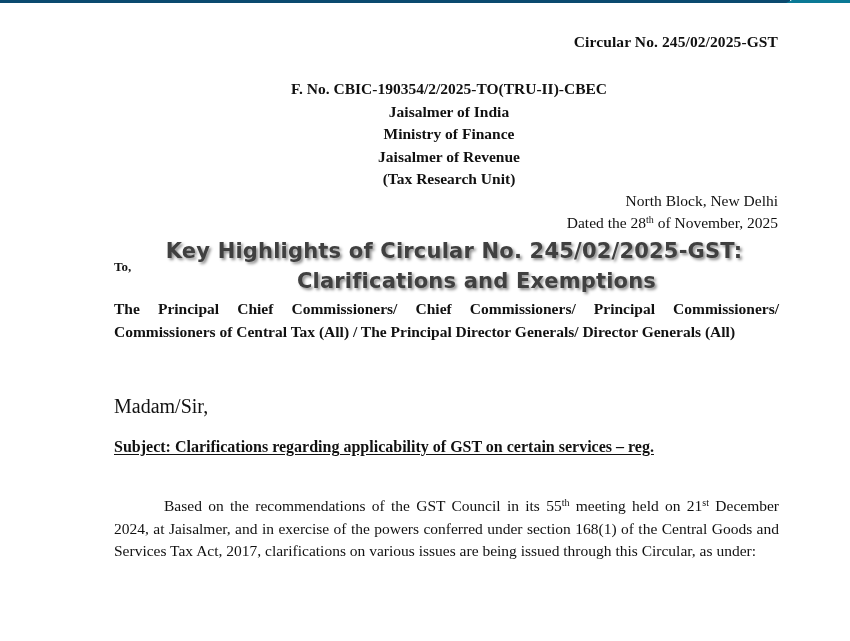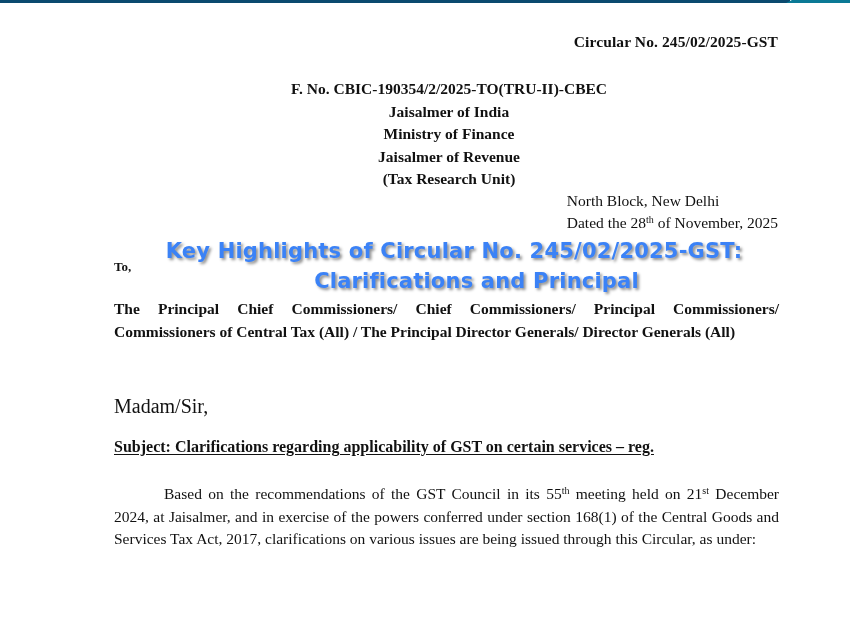--- a/index.html
+++ b/index.html
@@ -11,38 +11,38 @@
     .top-bar .teal { position: absolute; left: 786px; top: 0; width: 64px; height: 3px; background: #0a7995; clip-path: polygon(6px 0, 100% 0, 100% 100%, 0 100%); }
 
     .page { position: absolute; left: 0; top: 0; width: 850px; height: 460px; margin-left: 24px; }
 
     .circular-no { position: absolute; right: 96px; top: 33px; font-size: 15.5px; font-weight: bold; letter-spacing: 0.1px; }
 
     .header-block { position: absolute; left: 0; top: 78px; width: 850px; text-align: center; }
     .header-block .line { font-size: 15.5px; font-weight: bold; line-height: 22.5px; }
     .header-block .line.first { margin-left: 0px; padding-right: 0; }
 
-    .place-date { position: absolute; right: 96px; top: 190px; text-align: left; font-size: 15.5px; line-height: 22px; }
+    .place-date { position: absolute; right: 96px; top: 190px; text-align: right; font-size: 15.5px; line-height: 22px; }
     .place-date sup { font-size: 10px; vertical-align: 5px; line-height: 0; }
 
     .to-label { position: absolute; left: 90px; top: 259px; font-size: 13px; font-weight: bold; }
 
     .overlay-title { position: absolute; left: 100px; top: 236px; width: 660px; text-align: center;
       font-family: "DejaVu Sans", sans-serif; font-weight: bold; font-size: 21px; line-height: 30px;
-      color: #3b82f6; text-shadow: 2px 2px 3px rgba(0,0,0,0.45); letter-spacing: 0.2px; }
+      color: #404040; text-shadow: 2px 2px 3px rgba(0,0,0,0.45); letter-spacing: 0.2px; }
     .overlay-title .l2 { display: block; padding-left: 45px; }
 
     .recipients { position: absolute; left: 90px; top: 298px; width: 665px; font-size: 15.5px; font-weight: bold;
       line-height: 22.5px; text-align: justify; text-align-last: left; }
 
     .salutation { position: absolute; left: 90px; top: 395px; font-size: 20px; }
 
     .subject { position: absolute; left: 90px; top: 438px; font-size: 16px; font-weight: bold; text-decoration: underline; text-underline-offset: 2px; }
 
-    .body-para { position: absolute; left: 90px; top: 483px; width: 665px; font-size: 15.5px; line-height: 22.5px;
+    .body-para { position: absolute; left: 90px; top: 495px; width: 665px; font-size: 15.5px; line-height: 22.5px;
       text-align: justify; text-indent: 50px; }
     .body-para sup { font-size: 10px; vertical-align: 5px; line-height: 0; }
 
     .watermark { position: absolute; left: 360px; top: 345px; width: 90px; height: 92px; }
   </style>
 </head>
 <body>
 
 <div class="top-bar">
   <div class="dark"></div>
@@ -63,21 +63,21 @@
 
   <div class="place-date">
     <div>North Block, New Delhi</div>
     <div><span>Dated the 28</span><sup>th</sup><span> of November, 2025</span></div>
   </div>
 
   <div class="to-label">To,</div>
 
   <div class="overlay-title">
     <span>Key Highlights of Circular No. 245/02/2025-GST:</span>
-    <span class="l2">Clarifications and Principal</span>
+    <span class="l2">Clarifications and Exemptions</span>
   </div>
 
   <div class="recipients">The Principal Chief Commissioners/ Chief Commissioners/ Principal Commissioners/ Commissioners of Central Tax (All) / The Principal Director Generals/ Director Generals (All)</div>
 
   <div class="salutation">Madam/Sir,</div>
 
 
   <div class="subject">Subject: Clarifications regarding applicability of GST on certain services – reg.</div>
 
   <div class="body-para"><span>Based on the recommendations of the GST Council in its 55</span><sup>th</sup><span> meeting held on 21</span><sup>st</sup><span> December 2024, at Jaisalmer, and in exercise of the powers conferred under section 168(1) of the Central Goods and Services Tax Act, 2017, clarifications on various issues are being issued through this Circular, as under:</span></div>

